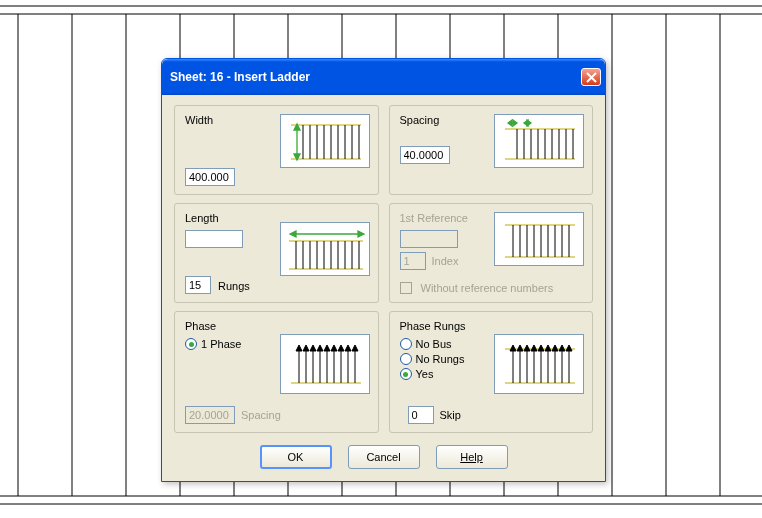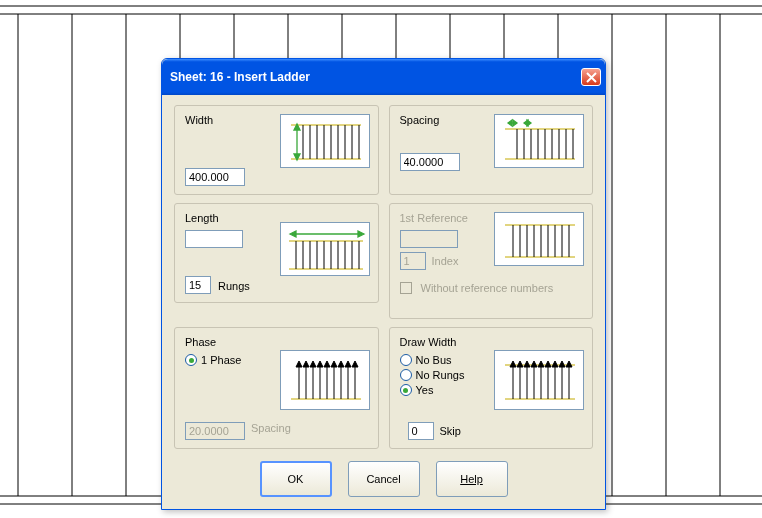--- a/index.html
+++ b/index.html
@@ -68,21 +68,21 @@
   .plabel { margin-bottom: 6px; color: #000; }
   .panel.disabled .plabel { color: #a5a394; }
   .inp {
     border: 1px solid #7f9db9;
     background: #fff;
     font-size: 11px;
     padding: 1px 3px;
     height: 18px;
   }
   .inp[disabled] { background: #ece9d8; color: #a5a394; }
-  .inp.sm { width: 60px; margin-top: 7px; }
+  .inp.sm { width: 50px; }
   .inp.xs { width: 26px; }
   .inp.md { width: 58px; }
   .preview {
     position: absolute;
     right: 8px;
     top: 8px;
     width: 90px;
     height: 54px;
     border: 1px solid #7f9db9;
     background: #fff;
@@ -100,21 +100,21 @@
     content: ""; width: 5px; height: 5px; background: #3aa83a; border-radius: 50%;
   }
   .cbox {
     width: 12px; height: 12px; border: 1px solid #a5a394; background: #ece9d8;
   }
   .btns {
     display: flex; justify-content: center; gap: 16px;
     padding: 4px 0;
   }
   .btn {
-    min-width: 72px; height: 36px;
+    min-width: 72px; height: 24px;
     border: 1px solid #7f9db9; border-radius: 3px;
     background: linear-gradient(to bottom, #fff, #ece9d8);
     font-size: 11px; cursor: pointer;
     display: inline-flex; align-items: center; justify-content: center;
   }
   .btn.default { border: 2px solid #5793ff; }
   .underline { text-decoration: underline; }
   .rungslbl { margin-left: 4px; vertical-align: middle; }
   .subrow { display: flex; align-items: center; gap: 6px; margin-top: 4px;}
 </style>
@@ -251,21 +251,21 @@
             <g stroke="#3aa83a" stroke-width="1.3" fill="#3aa83a">
               <line x1="12" y1="11" x2="80" y2="11"></line>
               <polygon points="9,11 15,8 15,14"></polygon>
               <polygon points="83,11 77,8 77,14"></polygon>
             </g>
           </g>
             </svg>
         </div>
       </div>
 
-      <div class="panel disabled" style="height:116px">
+      <div class="panel disabled" style="height:100px">
         <div class="plabel">1st Reference</div>
         <div><input class="inp md" disabled="" value="" style=""></div>
         <div class="subrow">
           <input class="inp xs" disabled="" value="1" style="">
           <span>Index</span>
         </div>
         <div class="radio" style="margin-top:12px;gap:9px;">
           <div class="cbox"></div>
           <span>Without reference numbers</span>
         </div>
@@ -329,21 +329,21 @@
                   <polygon points="67,10 64,16 70,16"></polygon>
               <line x1="74" y1="14" x2="74" y2="48"></line>
                   <polygon points="74,10 71,16 77,16"></polygon>
             </g>
           </g>
             </svg>
         </div>
       </div>
 
       <div class="panel" style="height:122px">
-        <div class="plabel">Draw Width</div>
+        <div class="plabel">Phase Rungs</div>
         <div class="radio">
           <div class="rdot"></div>
           <span>No Bus</span>
         </div>
         <div class="radio">
           <div class="rdot"></div>
           <span>No Rungs</span>
         </div>
         <div class="radio">
           <div class="rdot sel"></div>

